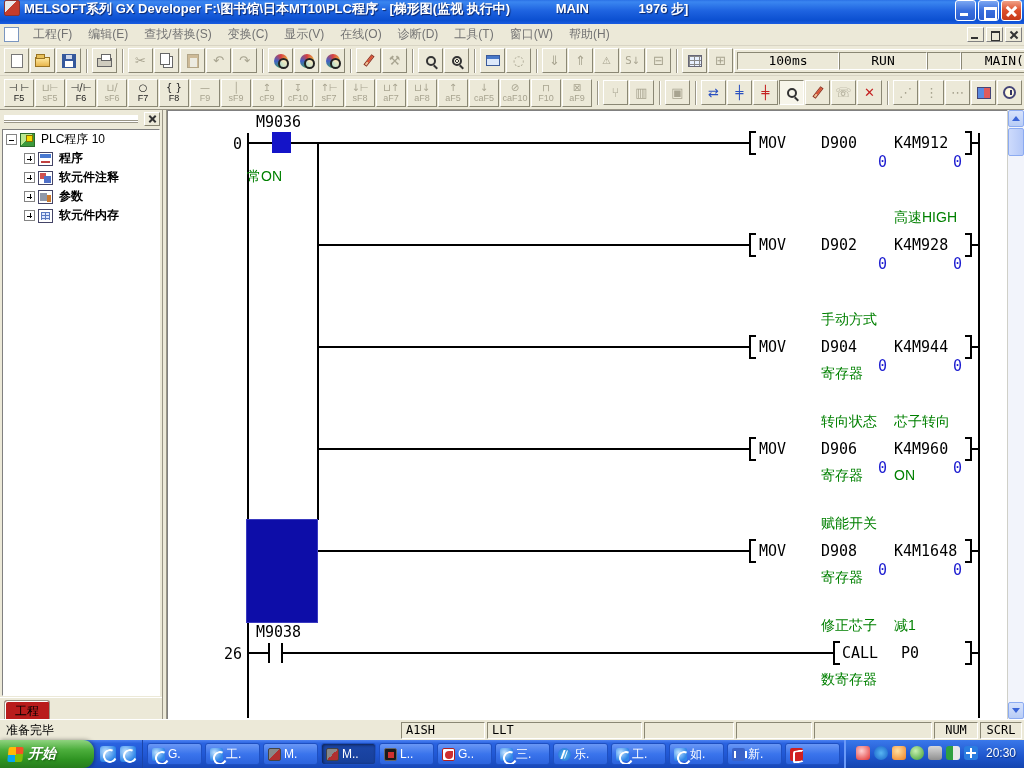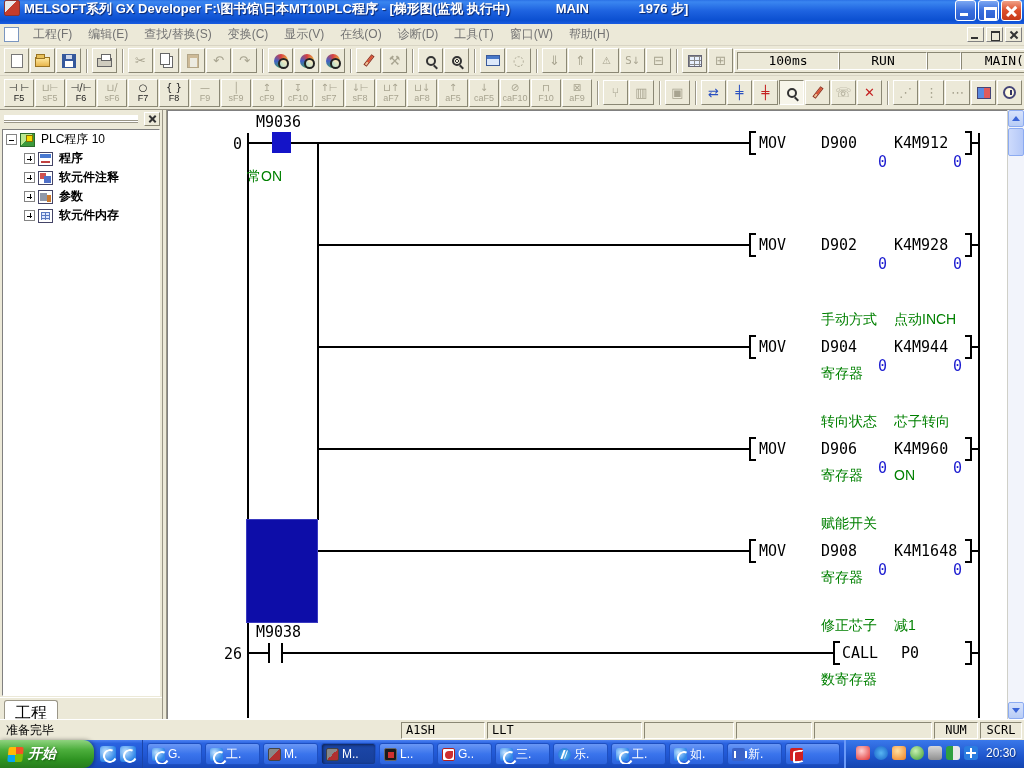--- a/index.html
+++ b/index.html
@@ -112,21 +112,21 @@
   .ti-prog { background:#fff; } .ti-prog::before { content:""; position:absolute; inset:1px 1px 7px 1px; background:#4878d0; }
   .ti-prog::after { content:""; position:absolute; left:2px; bottom:2px; width:9px; height:2px; background:#c04040; }
   .ti-cmt { background:#fff; } .ti-cmt::before { content:""; position:absolute; left:1px; top:1px; width:6px; height:6px; background:#d05050; }
   .ti-cmt::after { content:""; position:absolute; right:1px; bottom:1px; width:7px; height:7px; background:#5070c8; }
   .ti-par { background:#fff; } .ti-par::before { content:""; position:absolute; left:1px; top:2px; right:5px; bottom:2px; background:#9098a8; }
   .ti-par::after { content:""; position:absolute; right:1px; top:4px; width:4px; height:7px; background:#c87830; }
   .ti-mem { background:#fff; } .ti-mem::before { content:""; position:absolute; inset:2px; background:
       linear-gradient(90deg,#5878c0 1px,transparent 1px) 0 0/4px 100%, linear-gradient(#5878c0 1px,transparent 1px) 0 0/100% 3px,#dce8ff; }
   .tlabel { padding:1px 2px; }
   .tabstrip { height:22px; display:flex; align-items:flex-end; padding-left:4px; border-top:1px solid #fff; }
-  .ptab { height:19px; padding:2px 10px; font-size:16px; background:#ffffff; border:1px solid #9a9687; border-bottom:none;
+  .ptab { height:19px; padding:2px 10px; font-size:12px; background:#b91c1c; border:1px solid #9a9687; border-bottom:none;
     border-top-left-radius:3px; border-top-right-radius:3px; box-shadow:inset 1px 1px 0 #fff; }
   .splitter { width:4px; flex:none; background:#ece9d8; border-right:1px solid #9a9687; }
 
   
   .editor-wrap { flex:1; display:flex; min-width:0; }
   .editor { flex:1; position:relative; background:#fff; overflow:hidden;
     font-family:"DejaVu Sans Mono",monospace; border-top:1px solid #808080; border-left:1px solid #808080; }
   .abs { position:absolute; }
   .wire { position:absolute; height:2px; background:#000; }
   .vwire { position:absolute; width:2px; background:#000; }
@@ -556,39 +556,39 @@
             <div class="mov-row">
               <div class="wire w1 abs"></div>
               <div class="lbr"></div>
               <div class="dev op abs">MOV</div>
               <div class="dev src abs">D900</div>
               <div class="dev dst abs">K4M912</div>
               <div class="rbr"></div>
               <div class="wire stub abs"></div>
               <div class="mval v1 abs">0</div>
               <div class="mval v2 abs">0</div>
+              <div class="cmt c2 abs">
+                <div>高速HIGH</div>
+                <div></div>
+              </div>
             </div>
 
             <div class="mov-row">
               <div class="wire w1 abs"></div>
               <div class="lbr"></div>
               <div class="dev op abs">MOV</div>
               <div class="dev src abs">D902</div>
               <div class="dev dst abs">K4M928</div>
               <div class="rbr"></div>
               <div class="wire stub abs"></div>
               <div class="mval v1 abs">0</div>
               <div class="mval v2 abs">0</div>
               <div class="cmt c1 abs">
                 <div>手动方式</div>
                 <div>寄存器</div>
-              </div>
-              <div class="cmt c2 abs">
-                <div>点动INCH</div>
-                <div></div>
               </div>
             </div>
 
             <div class="mov-row">
               <div class="wire w1 abs"></div>
               <div class="lbr"></div>
               <div class="dev op abs">MOV</div>
               <div class="dev src abs">D904</div>
               <div class="dev dst abs">K4M944</div>
               <div class="rbr"></div>

